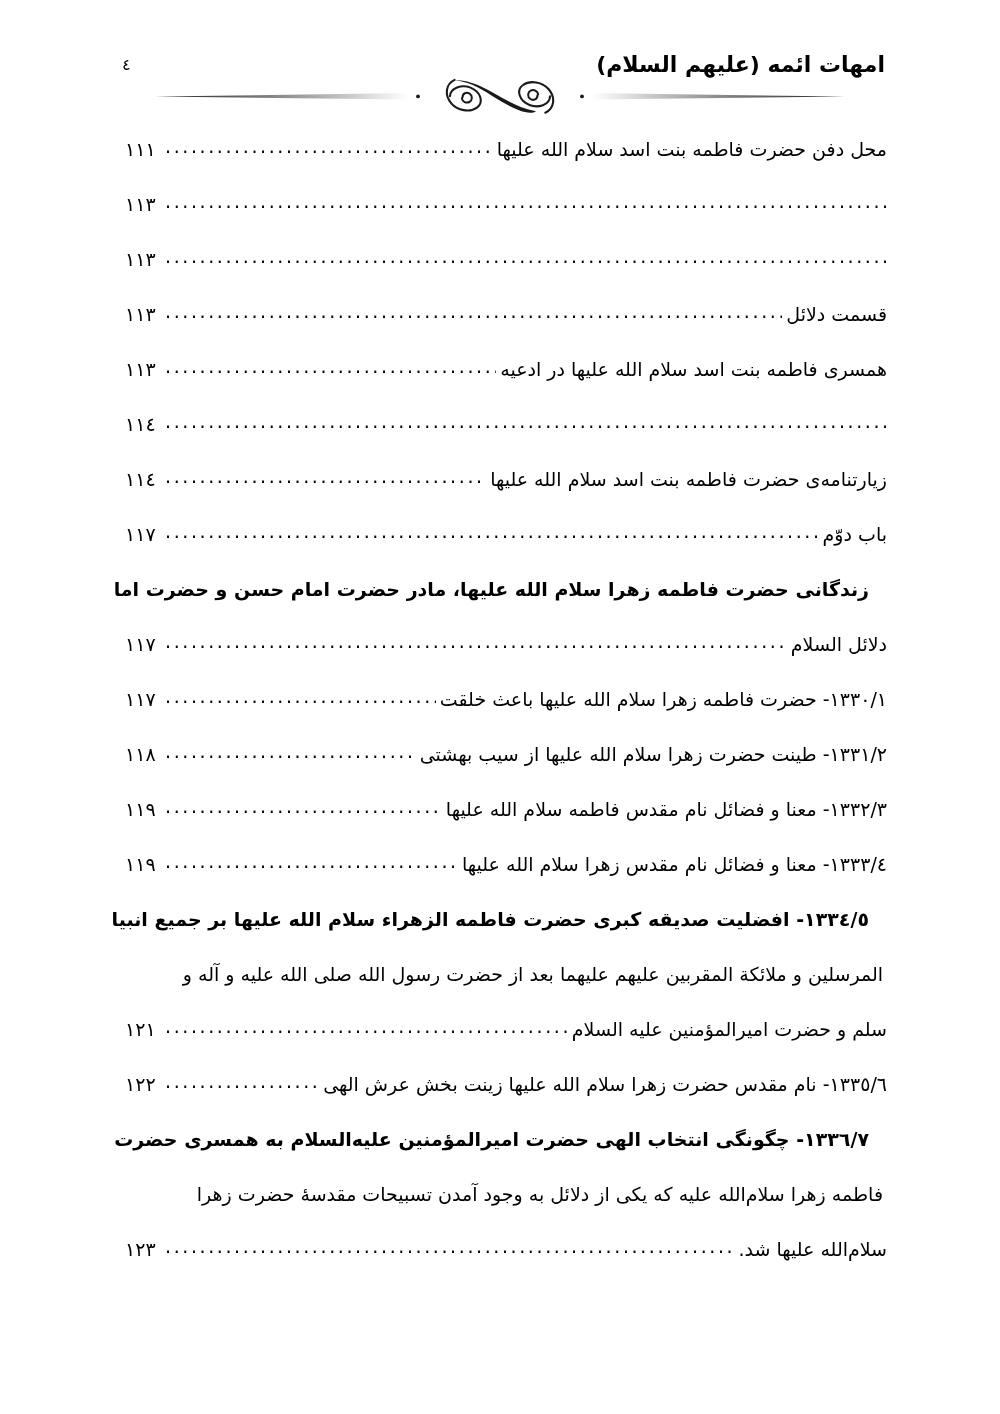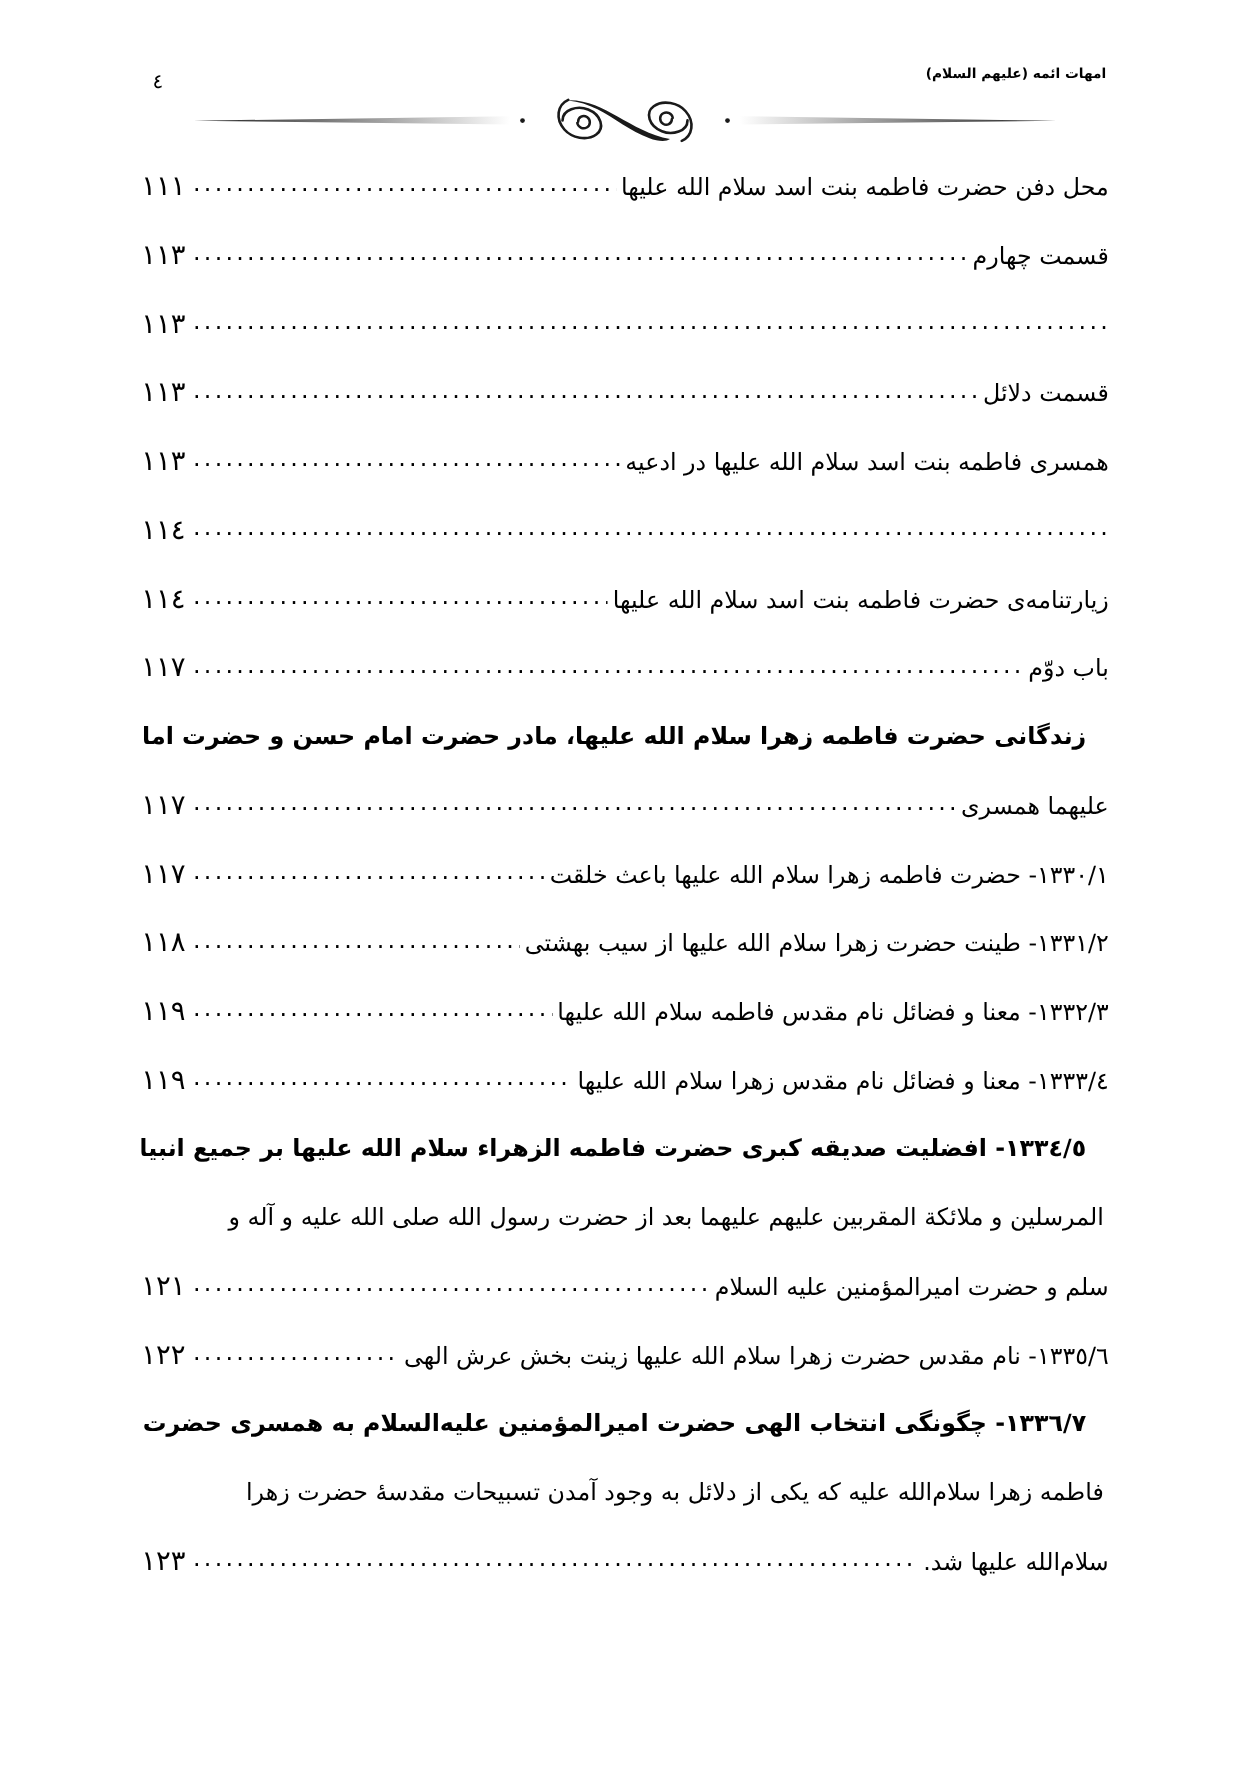--- a/index.html
+++ b/index.html
@@ -31,21 +31,21 @@
     top: 52px;
     left: 115px;
     right: 115px;
     height: 30px;
     direction: rtl;
   }
   .rh-title {
     position: absolute;
     right: 0;
     top: 0;
-    font-size: 11px;
+    font-size: 22px;
     font-weight: bold;
     letter-spacing: 0.2px;
     white-space: nowrap;
     line-height: 1.2;
   }
   .rh-folio {
     position: absolute;
     left: 7px;
     top: 3px;
     font-size: 16px;
@@ -110,23 +110,24 @@
     font-size: 19px;
     color: #000;
     position: relative;
     top: -3px;
   }
   .leader-line .folio {
     flex: 0 0 auto;
     padding-right: 6px;
     direction: ltr;
     unicode-bidi: isolate;
-    font-size: 22px;
+    font-size: 19px;
     text-align: left;
     min-width: 34px;
+    margin-left: 12px;
   }
 
   
   .plain-line .txt { display: block; }
 
   
   .indent-first { padding-right: 18px; font-weight: bold; }
   .indent-mid  { padding-right: 4px; }
 
   .num { unicode-bidi: isolate; }
@@ -186,21 +187,20 @@
     <div class="toc-entry">
       <div class="toc-line leader-line">
         <span class="txt">محل دفن حضرت فاطمه بنت اسد سلام الله علیها</span>
         <span class="dots">......................................................................................................................</span>
         <span class="folio num">١١١</span>
       </div>
     </div>
 
     <div class="toc-entry">
       <div class="toc-line leader-line">
-        <span class="txt">قسمت چهارم</span>
         <span class="dots">......................................................................................................................</span>
         <span class="folio num">١١٣</span>
       </div>
     </div>
 
     <div class="toc-entry">
       <div class="toc-line leader-line">
         <span class="dots">......................................................................................................................</span>
         <span class="folio num">١١٣</span>
       </div>
@@ -243,21 +243,21 @@
         <span class="dots">......................................................................................................................</span>
         <span class="folio num">١١٧</span>
       </div>
     </div>
 
     <div class="toc-entry">
       <div class="toc-line plain-line">
         <span class="txt indent-first">زندگانی حضرت فاطمه زهرا سلام الله علیها، مادر حضرت امام حسن و حضرت امام حسین</span>
       </div>
       <div class="toc-line leader-line">
-        <span class="txt">علیهما همسری</span>
+        <span class="txt">دلائل السلام</span>
         <span class="dots">......................................................................................................................</span>
         <span class="folio num">١١٧</span>
       </div>
     </div>
 
     <div class="toc-entry">
       <div class="toc-line leader-line">
         <span class="txt">١٣٣٠/١- حضرت فاطمه زهرا سلام الله علیها باعث خلقت</span>
         <span class="dots">......................................................................................................................</span>
         <span class="folio num">١١٧</span>

